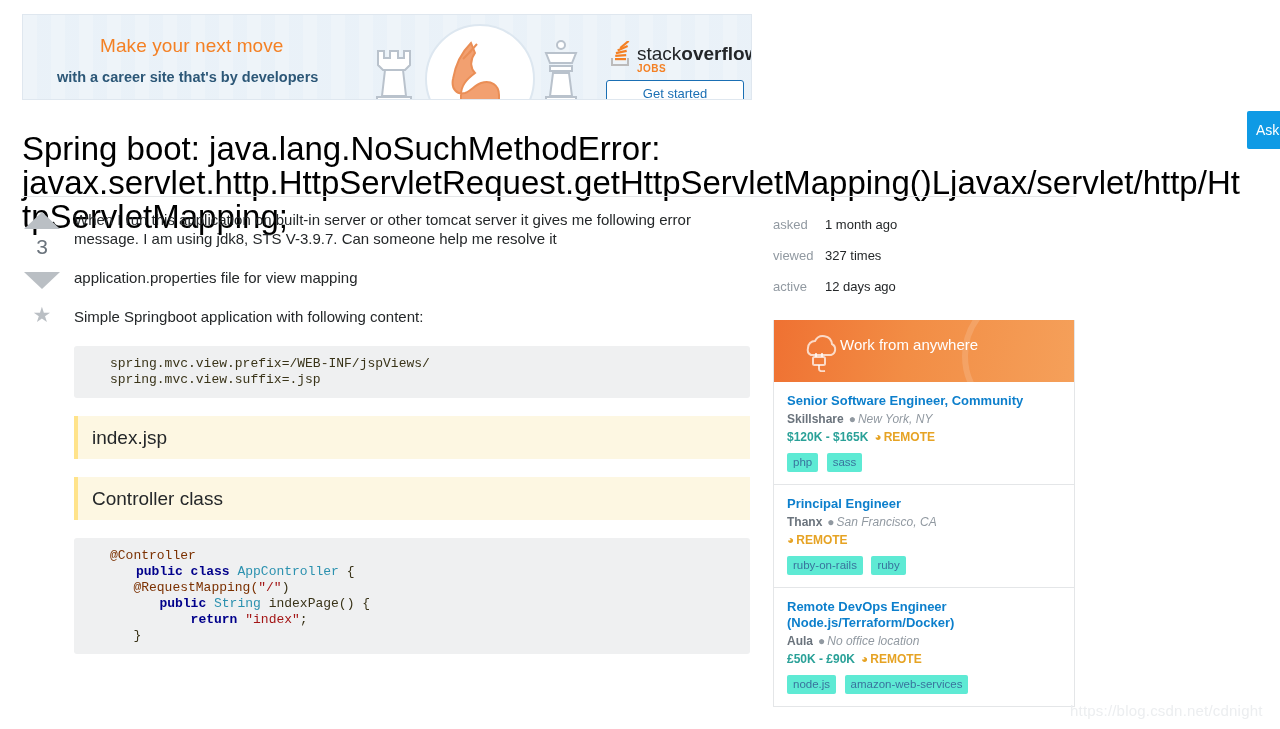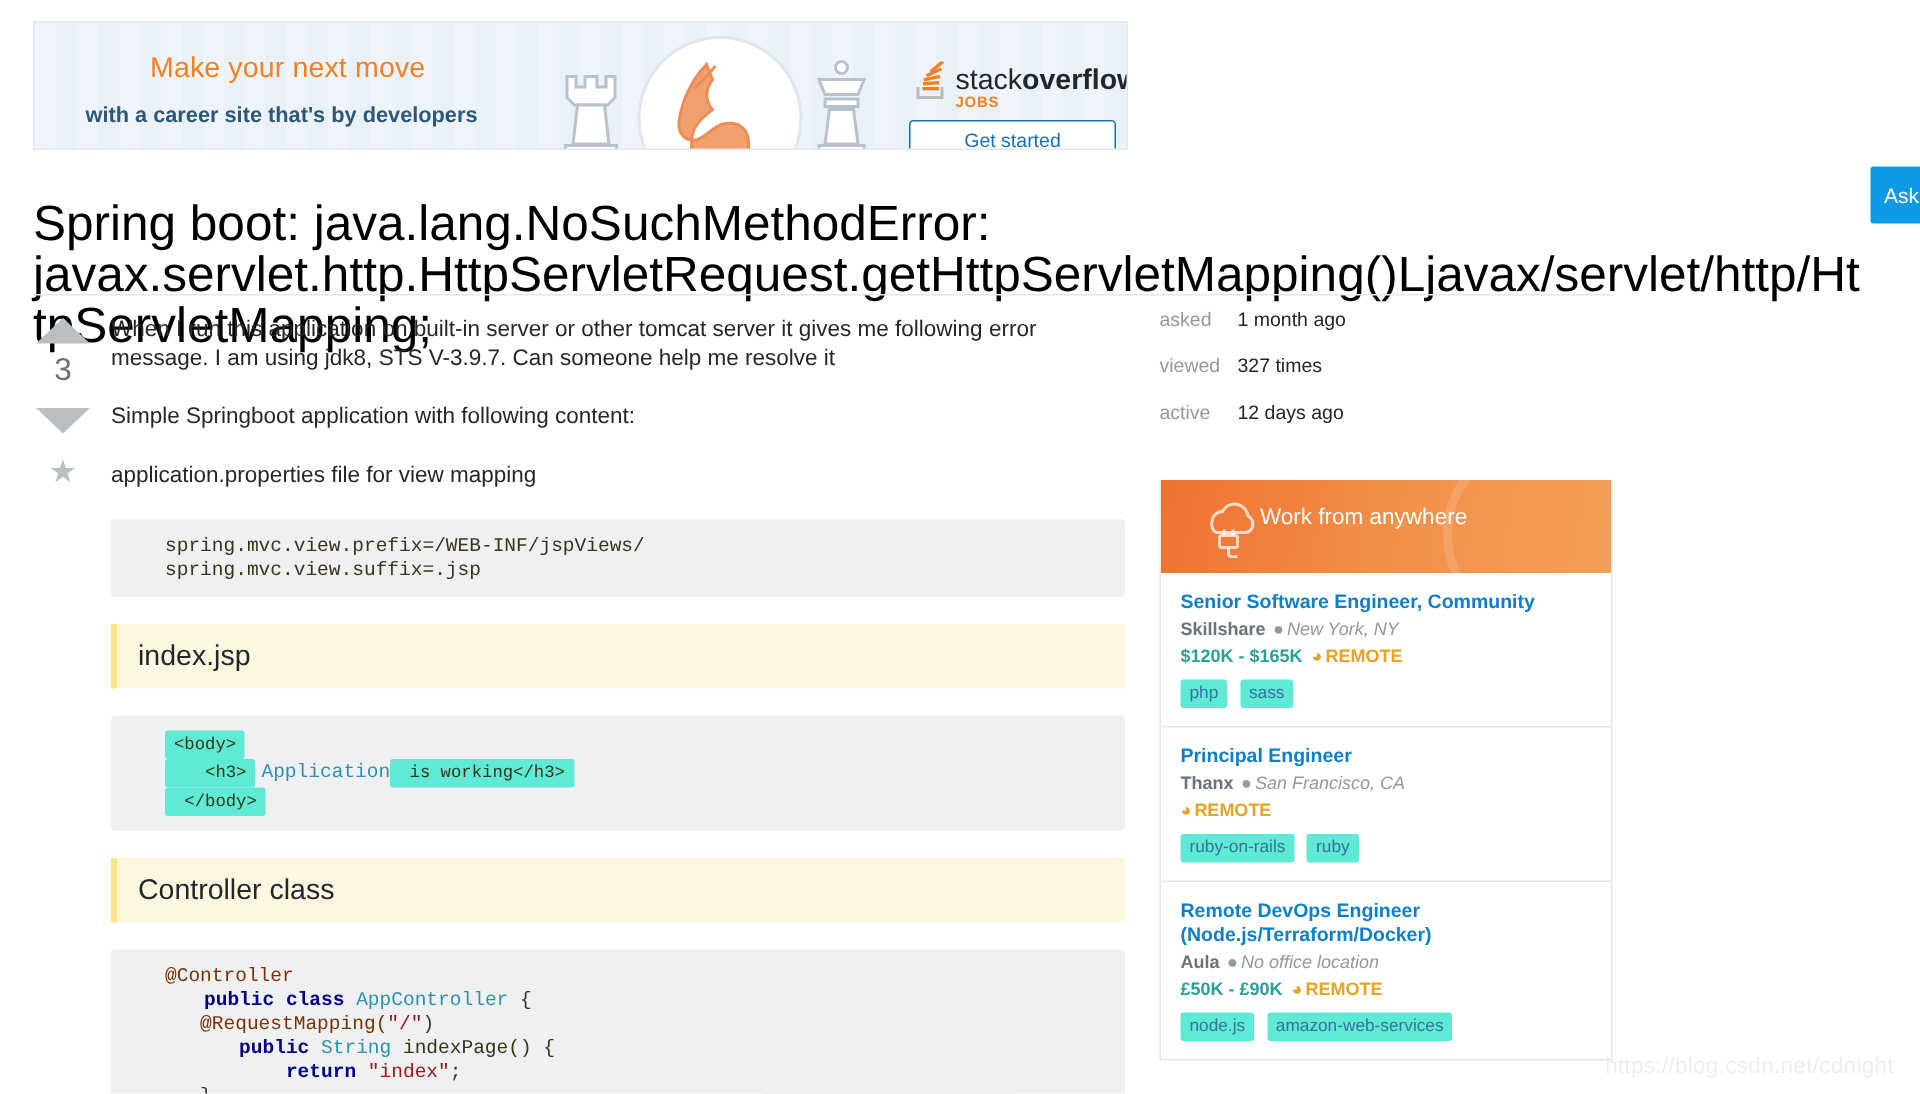--- a/index.html
+++ b/index.html
@@ -126,21 +126,21 @@
   pre.code .tag     { color: #393318; }
   blockquote.note {
     margin: 0 0 18px 0; padding: 12px 0 12px 14px;
     background: #fdf7e2; border-left: 4px solid #ffe38a;
     font-size: 19px; line-height: 19px; color: #242729;
     width: 676px;
   }
 
   
   .sidebar { position: absolute; left: 773px; top: 205px; width: 302px; }
-  .stats { margin: 0 0 0 0; }
+  .stats { margin: 12px 0 0 0; }
   .stat-row { display: flex; font-size: 13px; line-height: 16px; margin-bottom: 15px; }
   .stat-key { width: 52px; color: #9199a1; }
   .stat-val { color: #242729; }
 
   .jobs-widget {
     position: absolute; left: 0; top: 115px;
     width: 302px;
     border: 1px solid #e4e6e8; border-top: none;
     background: #ffffff;
   }
@@ -255,31 +255,28 @@
 
   <div class="votecell">
     <div class="arrow-up"></div>
     <div class="votecount">3</div>
     <div class="arrow-down"></div>
     <div class="fav-star">★</div>
   </div>
 
   <div class="postbody">
     <p>When I run this application on built-in server or other tomcat server it gives me following error message. I am using jdk8, STS V-3.9.7. Can someone help me resolve it</p>
+    <p>application.properties file for view mapping</p>
     <p>Simple Springboot application with following content:</p>
-    <p>application.properties file for view mapping</p>
 
     <pre class="code">spring.mvc.view.prefix=/WEB-INF/jspViews/
 spring.mvc.view.suffix=.jsp</pre>
 
     <blockquote class="note">index.jsp</blockquote>
 
-    <pre class="code"><span class="tag">&lt;body&gt;</span>
-<span class="tag">   &lt;h3&gt;</span><span class="typ">Application</span><span class="tag"> is working&lt;/h3&gt;</span>
-<span class="tag"> &lt;/body&gt;</span></pre>
 
     <blockquote class="note">Controller class</blockquote>
 
     <pre class="code"><span class="ann">@Controller</span>
 <span class="kw">public class</span> <span class="typ">AppController</span><span> {</span>
 <span class="ann">   @RequestMapping(</span><span class="str">"/"</span><span>)</span>
 <span class="kw">   public</span><span class="typ"> String</span><span> indexPage() {</span>
 <span class="kw">       return</span><span class="str"> "index"</span><span>;</span>
 <span>   }</span>
 </pre>

